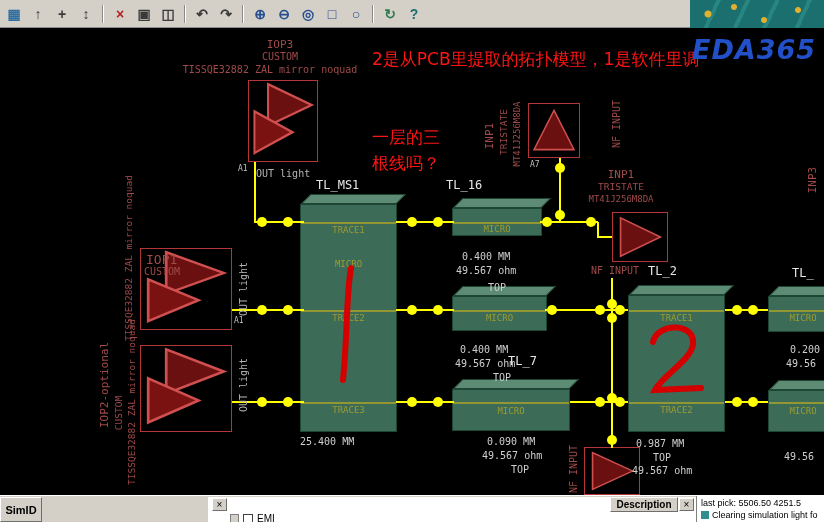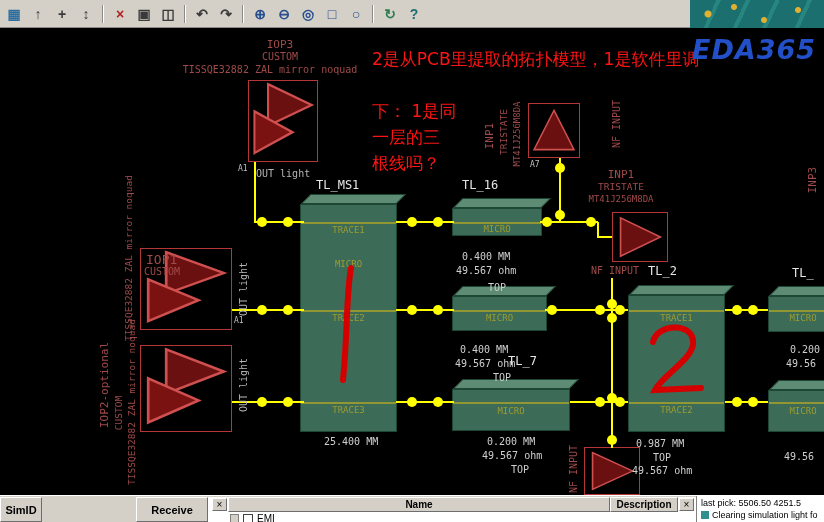--- a/index.html
+++ b/index.html
@@ -263,73 +263,66 @@
 
   <div class="abs lab brown center" style="left:581px;top:140px;width:80px;font-size:11px">INP1</div>
   <div class="abs lab brown center" style="left:581px;top:153px;width:80px;font-size:9.5px">TRISTATE</div>
   <div class="abs lab brown center" style="left:576px;top:166px;width:90px;font-size:9px">MT41J256M8DA</div>
   <div class="abs lab brown center" style="left:575px;top:237px;width:80px;font-size:10px">NF INPUT</div>
 
   <div class="abs lab brown vert" style="left:812px;top:152px;font-size:11px">INP3</div>
   <div class="abs lab brown vert" style="left:573px;top:441px;font-size:10px">NF INPUT</div>
 
   <div class="abs lab tlname" style="left:316px;top:150px">TL_MS1</div>
-  <div class="abs lab meas" style="left:324px;top:408px">25.400 MM</div>
-
-  <div class="abs lab tlname" style="left:462px;top:150px">TL_16</div>
+  <div class="abs lab meas" style="left:300px;top:408px">25.400 MM</div>
+
+  <div class="abs lab tlname" style="left:446px;top:150px">TL_16</div>
   <div class="abs lab meas" style="left:462px;top:223px">0.400 MM</div>
   <div class="abs lab meas" style="left:456px;top:237px">49.567 ohm</div>
   <div class="abs lab meas" style="left:488px;top:254px">TOP</div>
 
   <div class="abs lab meas" style="left:460px;top:316px">0.400 MM</div>
   <div class="abs lab meas" style="left:455px;top:330px">49.567 ohm</div>
   <div class="abs lab tlname" style="left:508px;top:326px">TL_7</div>
   <div class="abs lab meas" style="left:493px;top:344px">TOP</div>
 
-  <div class="abs lab meas" style="left:487px;top:408px">0.200 MM</div>
+  <div class="abs lab meas" style="left:487px;top:408px">0.090 MM</div>
   <div class="abs lab meas" style="left:482px;top:422px">49.567 ohm</div>
   <div class="abs lab meas" style="left:511px;top:436px">TOP</div>
 
   <div class="abs lab tlname" style="left:648px;top:236px">TL_2</div>
   <div class="abs lab meas" style="left:636px;top:410px">0.987 MM</div>
   <div class="abs lab meas" style="left:653px;top:424px">TOP</div>
   <div class="abs lab meas" style="left:632px;top:437px">49.567 ohm</div>
 
   <div class="abs lab tlname" style="left:792px;top:238px">TL_</div>
   <div class="abs lab meas" style="left:790px;top:316px">0.200 M</div>
   <div class="abs lab meas" style="left:786px;top:330px">49.56</div>
   <div class="abs lab meas" style="left:784px;top:423px">49.56</div>
 
   <svg class="scribble" viewBox="0 0 824 467">
     <path d="M351,240 C346,268 348,300 343,352" stroke="#d40000" stroke-width="6" fill="none" stroke-linecap="round"></path>
     <path d="M653,314 C657,296 690,294 693,312 C696,330 663,346 655,362 L701,360" stroke="#d40000" stroke-width="6" fill="none" stroke-linecap="round"></path>
   </svg>
 
   <div class="annot" style="left:372px;top:20px">2是从PCB里提取的拓扑模型，1是软件里调</div>
-  <div class="annot" style="left:372px;top:72px">下： 1是同</div>
   <div class="annot" style="left:372px;top:98px">一层的三</div>
   <div class="annot" style="left:372px;top:124px">根线吗？</div>
 
   <div class="logo" style="left:692px;top:6px">EDA365</div>
 </div>
 
 <div class="bottombar">
   <div class="tab" style="left:0;width:42px">
       <span>SimID</span>
     </div>
-  <div class="tab" style="left:136px;width:72px">
-      <span>Receive</span>
-    </div>
 
   <div class="panel-bg"></div>
 
   <div class="mini-close" style="left:212px;top:2px">×</div>
-  <div class="col-header" style="left:228px;width:382px">
-      <span>Name</span>
-    </div>
   <div class="col-header" style="left:610px;width:68px">
       <span>Description</span>
     </div>
   <div class="mini-close" style="left:679px;top:2px">×</div>
 
   <div class="list-row" style="left:230px;top:17px">
     <span class="expander"></span>
     <span class="checkbox"></span>
     <span>EMI</span>
   </div>

